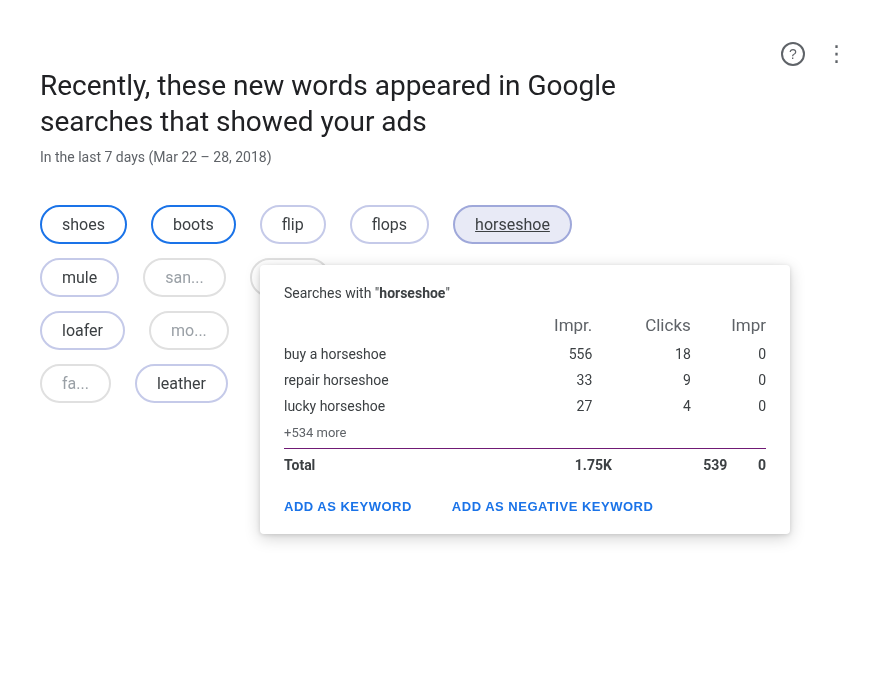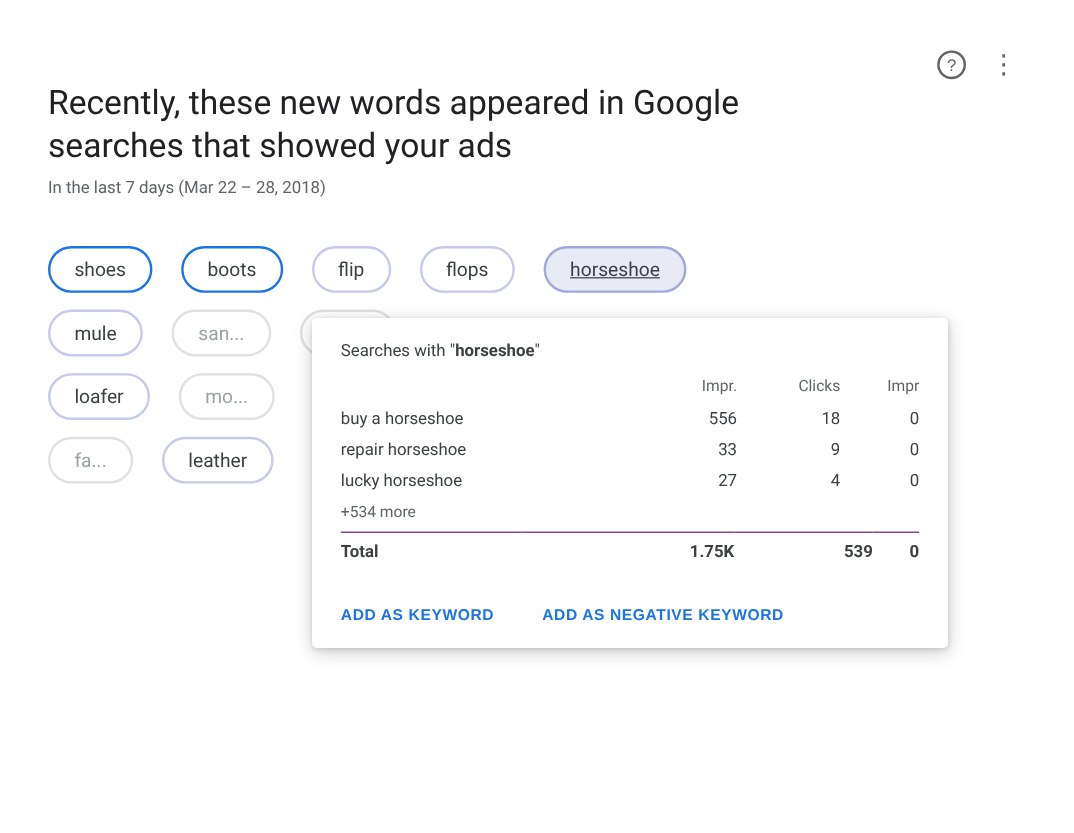--- a/index.html
+++ b/index.html
@@ -120,21 +120,21 @@
     .popup-header strong {
       font-weight: 700;
     }
 
     .popup-table {
       width: 100%;
       border-collapse: collapse;
     }
 
     .popup-table thead tr th {
-      font-size: 13px;
+      font-size: 17px;
       color: #5f6368;
       font-weight: 400;
       text-align: right;
       padding-bottom: 6px;
     }
 
     .popup-table thead tr th:first-child {
       text-align: left;
     }
 
@@ -158,21 +158,21 @@
     .total-row td {
       font-weight: 700;
       font-size: 14px;
       border-top: 1px solid #701a75;
       padding-top: 8px !important;
     }
 
     .popup-actions {
       display: flex;
       gap: 40px;
-      margin-top: 28px;
+      margin-top: 17px;
       padding-top: 4px;
     }
 
     .action-btn {
       font-size: 13px;
       font-weight: 700;
       color: #1a73e8;
       text-transform: uppercase;
       letter-spacing: 0.5px;
       cursor: pointer;

